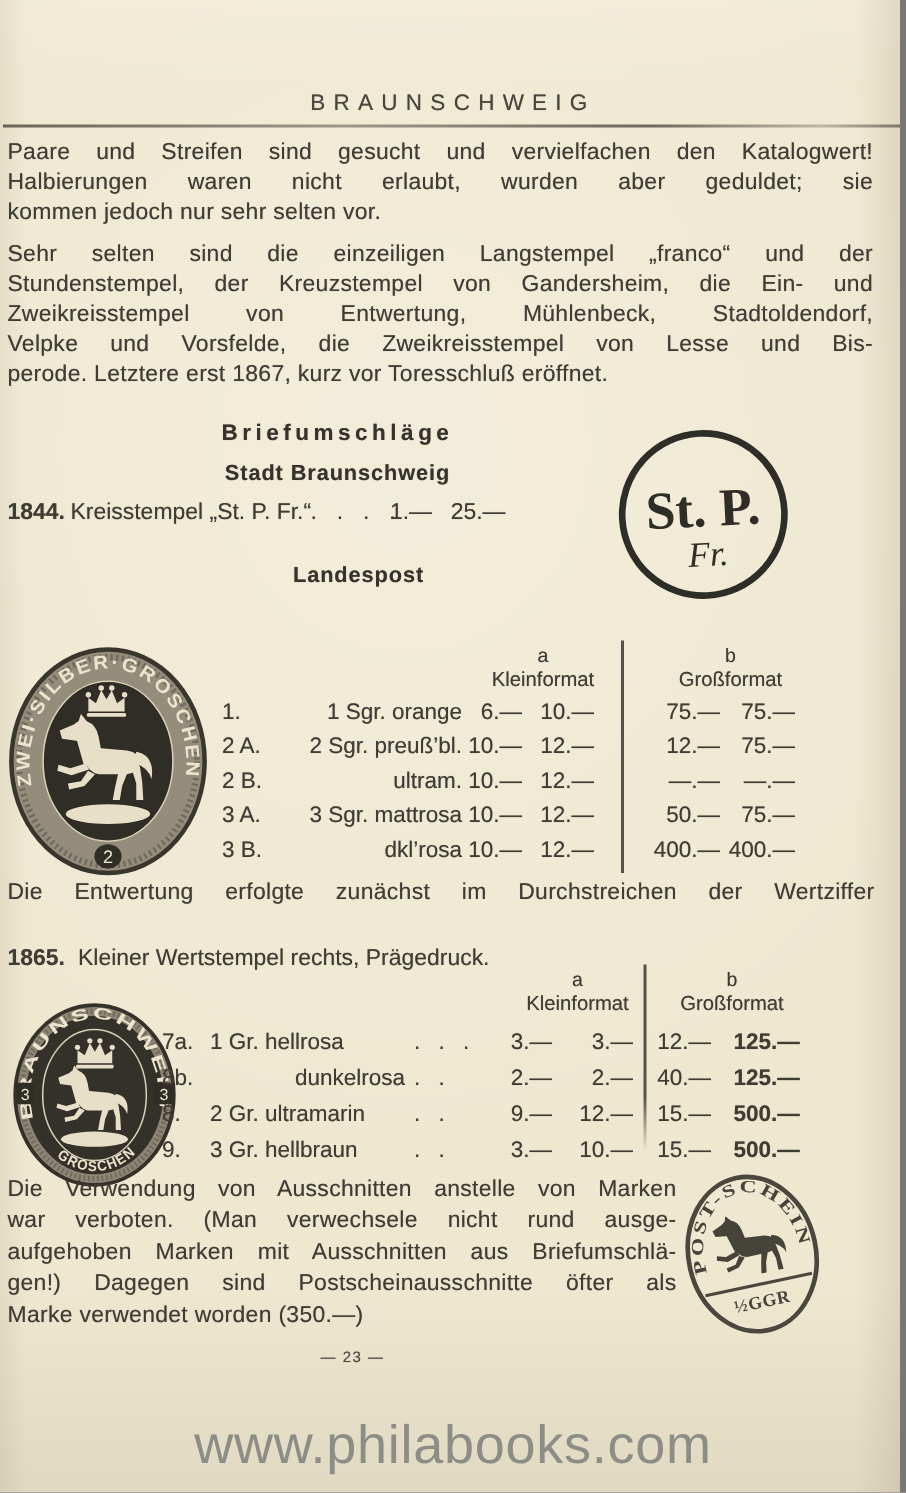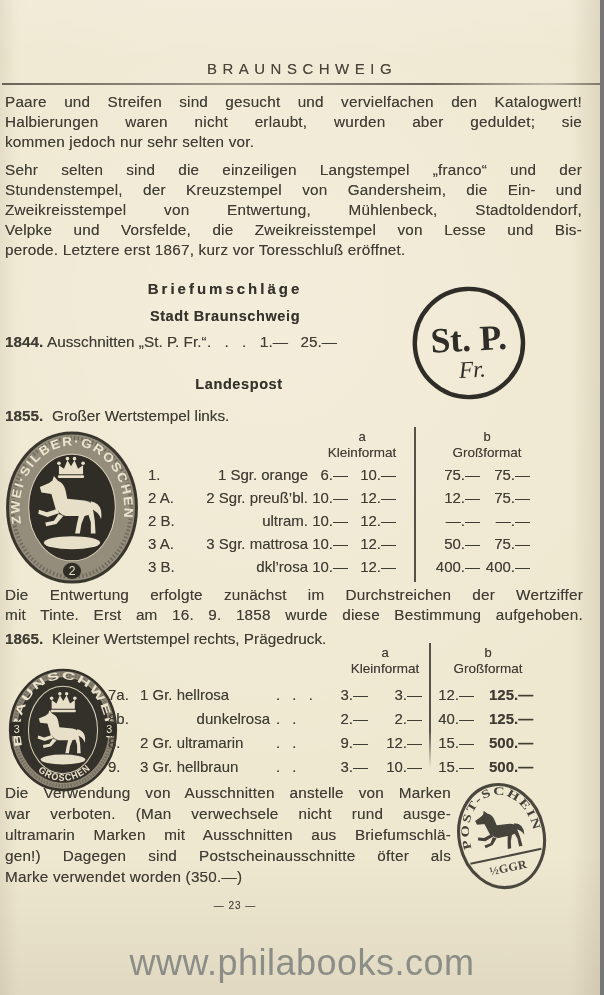--- a/index.html
+++ b/index.html
@@ -93,40 +93,36 @@
     <div class="line">Zweikreisstempel von Entwertung, Mühlenbeck, Stadtoldendorf,</div>
     <div class="line">Velpke und Vorsfelde, die Zweikreisstempel von Lesse und Bis-</div>
     <div class="line last">perode.  Letztere erst 1867, kurz vor Toresschluß eröffnet.</div>
   </div>
 
   <div class="abs heading ls-wide soft" style="top:280px;left:0;width:450px;">Briefumschläge</div>
   <div class="abs heading ls-sm soft" style="top:308px;left:0;width:450px;">Stadt Braunschweig</div>
 
   <div class="abs entry soft" style="top:333px;left:0;width:604px;height:20px;">
     <span class="no">1844.</span>
-    <span class="txt" style="left:47px;">Ausschnitten „St. P. Fr.“</span>
+    <span class="txt" style="left:47px;">Kreisstempel „St. P. Fr.“</span>
     <span class="txt dots" style="left:207px;">. . . .</span>
     <span class="txt" style="left:248px;width:40px;text-align:right;">1.—</span>
     <span class="txt" style="left:293px;width:44px;text-align:right;">25.—</span>
   </div>
 
   <div class="abs" style="top:284px;left:410px;transform:rotate(-3deg);">
     <svg width="118" height="118" viewBox="0 0 120 120">
       <circle cx="60" cy="60" r="55" fill="none" stroke="#2f2d27" stroke-width="4.5"></circle>
       <text x="60" y="68" text-anchor="middle" font-family="Liberation Serif, DejaVu Serif, serif" font-weight="bold" font-size="36" fill="#2f2d27">St. P.</text>
       <text x="62" y="95" text-anchor="middle" font-family="Liberation Serif, DejaVu Serif, serif" font-style="italic" font-size="24" fill="#2f2d27">Fr.</text>
     </svg>
   </div>
 
   <div class="abs heading ls-sm soft" style="top:376px;left:0;width:450px;padding-left:14px;">Landespost</div>
 
-  <div class="abs entry soft" style="top:407px;left:0;width:604px;height:20px;">
-    <span class="no">1855.</span>
-    <span class="txt" style="left:52px;">Großer Wertstempel links.</span>
-  </div>
 
   <div class="abs" style="top:430px;left:3px;">
     <svg width="138" height="155" viewBox="0 0 136 154">
       <ellipse cx="68" cy="77" rx="64" ry="74" fill="#948d7c" stroke="#39362d" stroke-width="3"></ellipse>
       <ellipse cx="68" cy="77" rx="59" ry="69" fill="none" stroke="rgba(46,43,36,0.35)" stroke-width="4" stroke-dasharray="1.5,2.2"></ellipse>
       <path id="arc1855" d="M 17.8,95 A 52,63 0 1 1 118.2,95" fill="none"></path>
       <text font-size="12.5" font-weight="bold" letter-spacing="1.5" fill="#ece4cd">
         <textPath href="#arc1855" startOffset="2" textLength="205" lengthAdjust="spacingAndGlyphs">ZWEI·SILBER·GROSCHEN</textPath>
       </text>
       <ellipse cx="68" cy="77" rx="43" ry="53" fill="#302d26" stroke="#d8d0b8" stroke-width="1"></ellipse>
@@ -180,21 +176,20 @@
     <span class="c-no">3 B.</span>
     <span class="c-desc">dkl’rosa</span>
     <span class="c-a1">10.—</span>
     <span class="c-a2">12.—</span>
     <span class="c-b1">400.—</span>
     <span class="c-b2">400.—</span>
   </div>
 
   <div class="abs para soft" style="top:585px;left:5px;width:578px;">
     <div class="line">Die Entwertung erfolgte zunächst im Durchstreichen der Wertziffer</div>
-    <div class="line">mit Tinte.  Erst am 16. 9. 1858 wurde diese Bestimmung aufgehoben.</div>
   </div>
 
   <div class="abs entry soft" style="top:630px;left:0;width:604px;height:20px;">
     <span class="no">1865.</span>
     <span class="txt" style="left:52px;">Kleiner Wertstempel rechts, Prägedruck.</span>
   </div>
 
   <div class="abs colhead soft" style="top:645px;left:339px;width:92px;">a</div>
   <div class="abs colsub soft" style="top:661px;left:339px;width:92px;">Kleinformat</div>
   <div class="abs colhead soft" style="top:645px;left:441px;width:94px;">b</div>
@@ -258,21 +253,21 @@
     <span class="c-lead">. .</span>
     <span class="c-a1">3.—</span>
     <span class="c-a2">10.—</span>
     <span class="c-b1">15.—</span>
     <span class="c-b2">500.—</span>
   </div>
 
   <div class="abs para soft" style="top:782px;left:5px;width:446px;line-height:21px;">
     <div class="line">Die Verwendung von Ausschnitten anstelle von Marken</div>
     <div class="line">war verboten.  (Man verwechsele nicht rund ausge-</div>
-    <div class="line">ultramarin Marken mit Ausschnitten aus Briefumschlä-</div>
+    <div class="line">aufgehoben Marken mit Ausschnitten aus Briefumschlä-</div>
     <div class="line">gen!)  Dagegen sind Postscheinausschnitte öfter als</div>
     <div class="line last">Marke verwendet worden (350.—)</div>
   </div>
 
   <div class="abs" style="top:779px;left:450px;transform:rotate(-12deg);">
     <svg width="104" height="114" viewBox="0 0 100 110">
       <ellipse cx="50" cy="55" rx="41" ry="50" fill="none" stroke="#4a473e" stroke-width="3"></ellipse>
       <path id="arcPS" d="M 20.9,68.7 A 31,40 0 1 1 79.1,68.7" fill="none"></path>
       <text font-family="Liberation Serif, DejaVu Serif, serif" font-size="11" font-weight="bold" letter-spacing="1.2" fill="#46433b">
         <textPath href="#arcPS" startOffset="8" textLength="120" lengthAdjust="spacingAndGlyphs">POST-SCHEIN</textPath>

